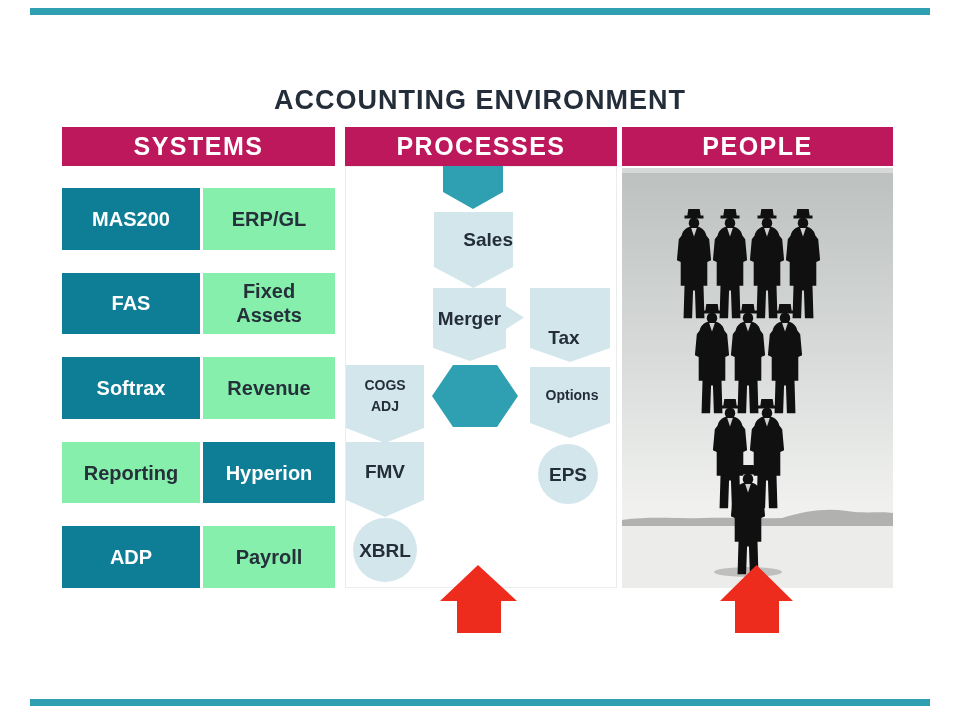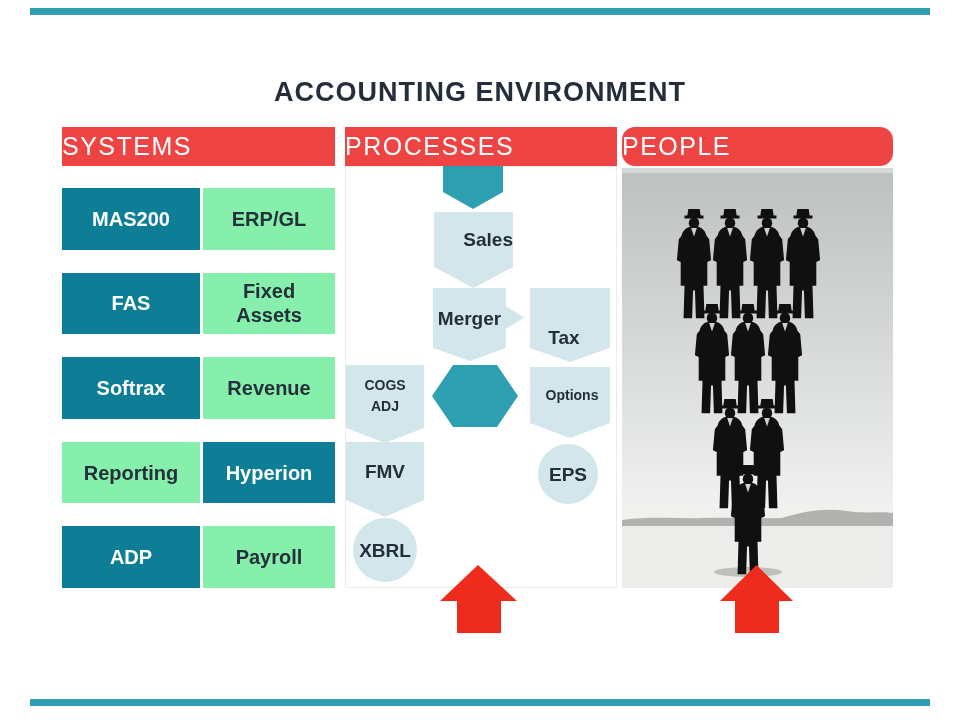--- a/index.html
+++ b/index.html
@@ -4,32 +4,32 @@
 <style>
   html,body{margin:0;padding:0;background:#ffffff;}
   #slide{
     position:relative;width:960px;height:720px;background:#ffffff;overflow:hidden;
     font-family:"Liberation Sans", sans-serif;
   }
   .accent-bar{position:absolute;left:30px;width:900px;height:7px;background:#2f9fb2;}
   #top-bar{top:8px;}
   #bottom-bar{top:699px;}
   #slide-title{
-    position:absolute;left:0;top:76px;width:960px;height:32px;
+    position:absolute;left:0;top:84px;width:960px;height:32px;
     text-align:center;font-size:27px;font-weight:bold;color:#242e3a;
     letter-spacing:1px;line-height:32px;margin:0;
   }
   .col-header{
-    position:absolute;top:127px;height:39px;background:#ef4444;color:#ffffff;
-    display:flex;align-items:center;
-    font-size:25px;font-weight:normal;letter-spacing:1.5px;
+    position:absolute;top:127px;height:39px;background:#be185d;color:#ffffff;
+    display:flex;align-items:center;justify-content:center;
+    font-size:25px;font-weight:bold;letter-spacing:1.5px;
   }
   #systems-header{left:62px;width:273px;}
   #processes-header{left:345px;width:272px;}
-  #people-header{left:622px;width:271px;border-radius:13px;}
+  #people-header{left:622px;width:271px;}
 
   #systems-table{
     position:absolute;left:62px;top:168px;width:273px;height:420px;
     display:grid;grid-template-columns:138px 132px;grid-template-rows:repeat(5,1fr);
     column-gap:3px;row-gap:3px;
   }
   .cell{
     display:flex;align-items:center;justify-content:center;text-align:center;
     font-size:20px;font-weight:bold;line-height:24px;margin-top:20px;
   }

